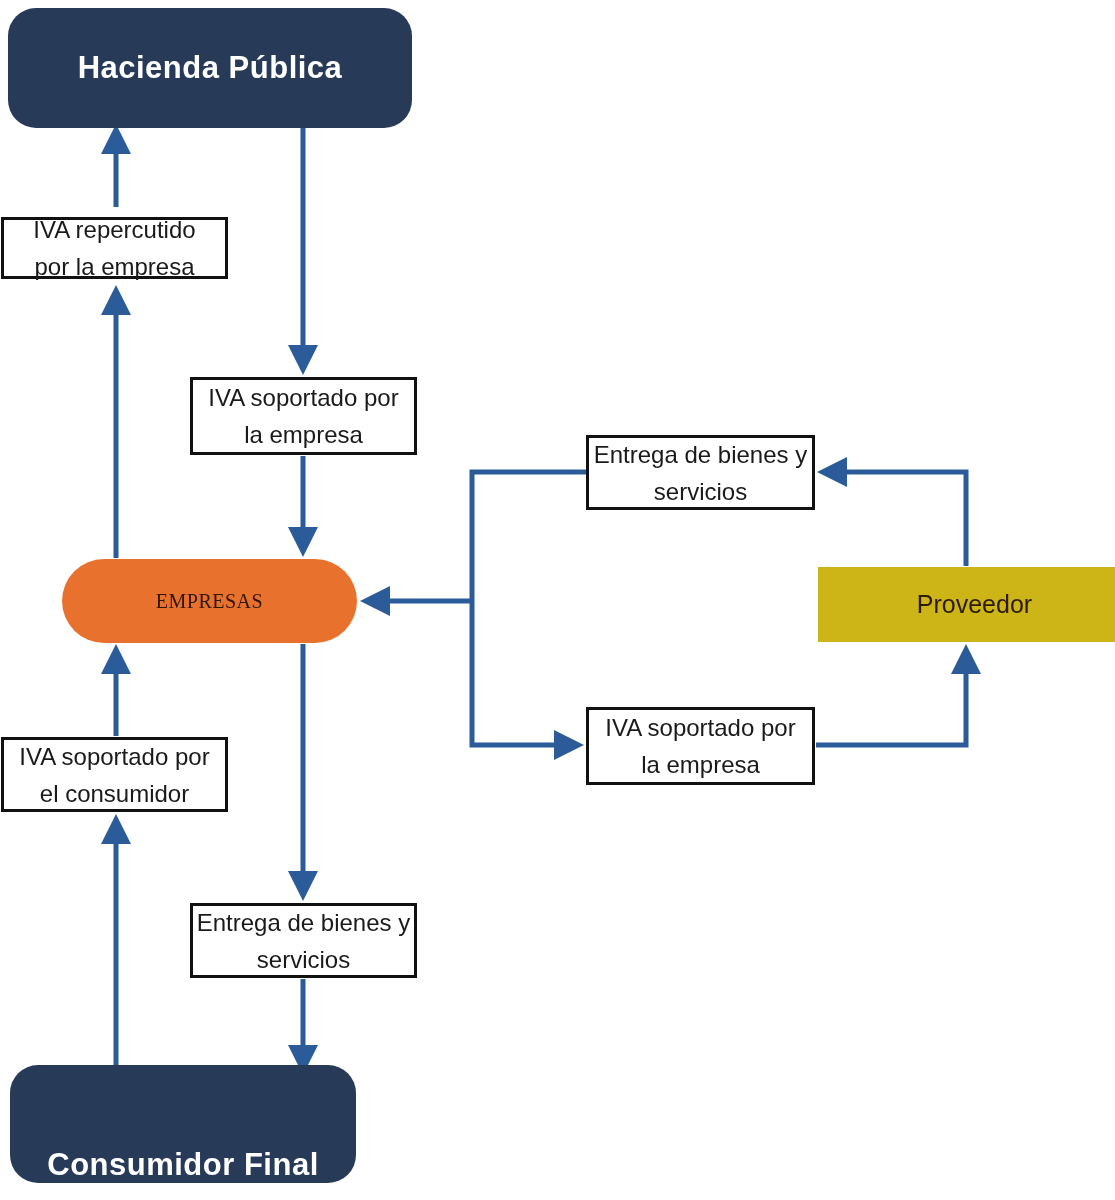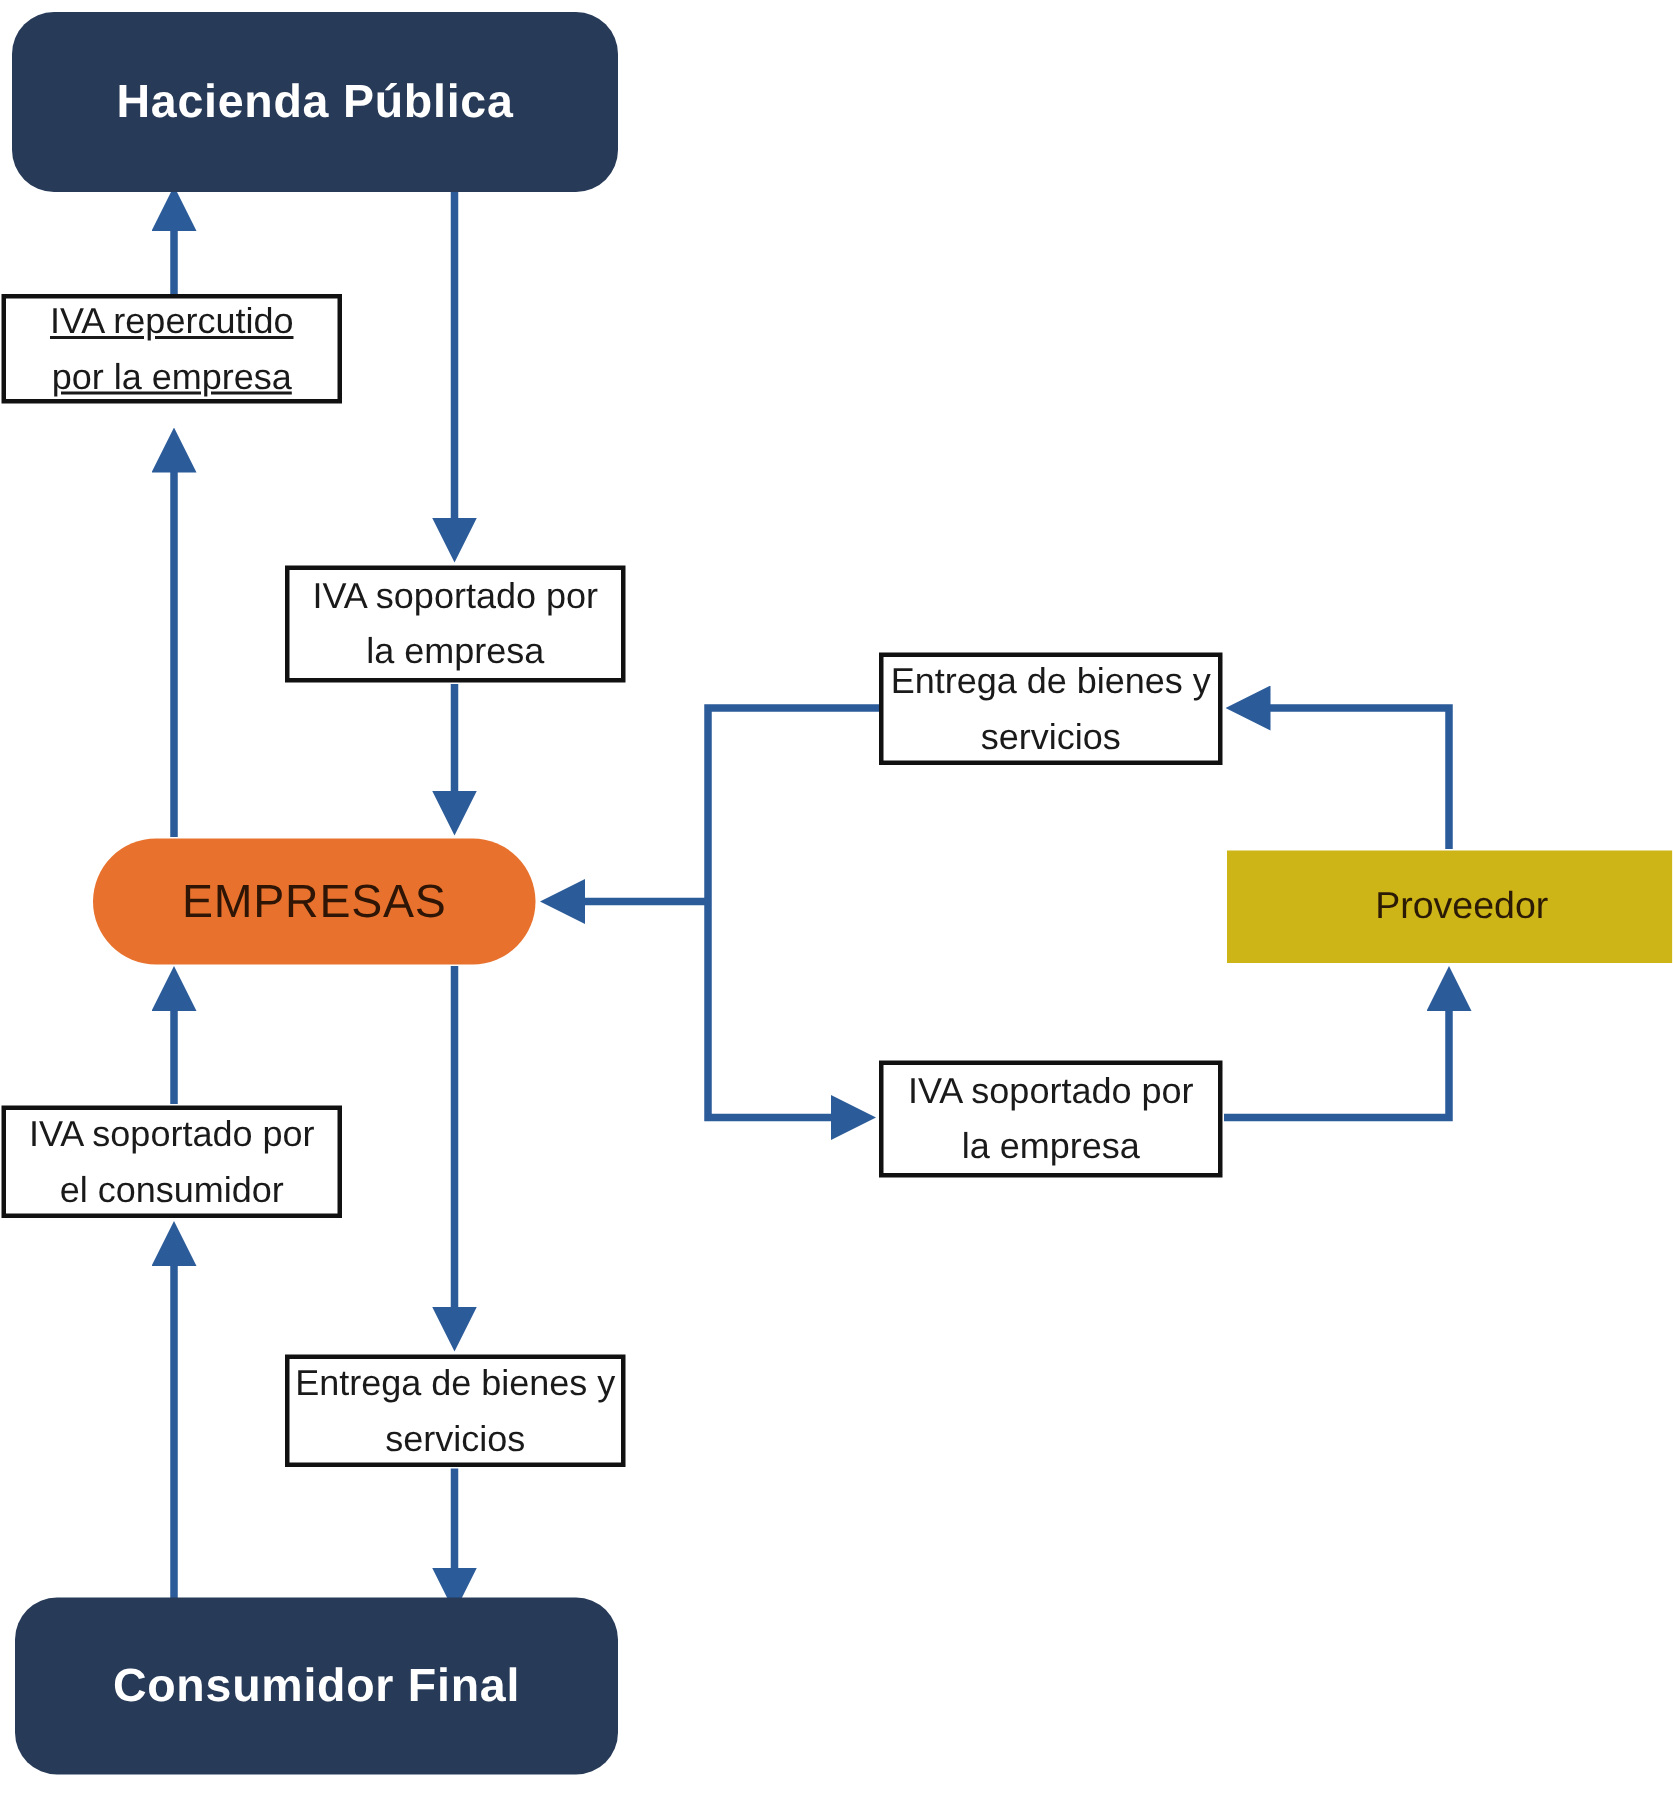--- a/index.html
+++ b/index.html
@@ -50,34 +50,35 @@
     border:3px solid var(--label-border);
     color:var(--label-text);
     font-size:24px;
     line-height:37px;
     white-space:pre-line;
   }
   .stadium{
     background:var(--node-orange);
     color:var(--empresas-text);
     border-radius:42px;
-    font-size:31px;
+    font-size:20px;
     letter-spacing:0.5px;
+    font-family:Liberation Serif, serif;
   }
   .supplier{
     background:var(--node-yellow);
     color:var(--proveedor-text);
     font-size:25px;
   }
   
   #node-hacienda{left:8px;top:8px;width:404px;height:120px;}
-  #node-consumidor{left:10px;top:1065px;width:402px;height:118px;}
+  #node-consumidor{left:10px;top:1065px;width:346px;height:118px;align-items:flex-end;}
   #node-empresas{left:62px;top:559px;width:295px;height:84px;}
   #node-proveedor{left:818px;top:567px;width:297px;height:75px;padding-left:16px;}
-  #box-iva-repercutido{left:1px;top:196px;width:227px;height:73px;text-decoration:underline;}
+  #box-iva-repercutido{left:1px;top:217px;width:227px;height:62px;}
   #box-iva-soportado-mid{left:190px;top:377px;width:227px;height:78px;}
   #box-iva-soportado-consumidor{left:1px;top:737px;width:227px;height:75px;}
   #box-entrega-bottom{left:190px;top:903px;width:227px;height:75px;}
   #box-entrega-right{left:586px;top:435px;width:229px;height:75px;}
   #box-iva-soportado-right{left:586px;top:707px;width:229px;height:78px;}
 </style>
 </head>
 <body>
 
 <div class="canvas">

